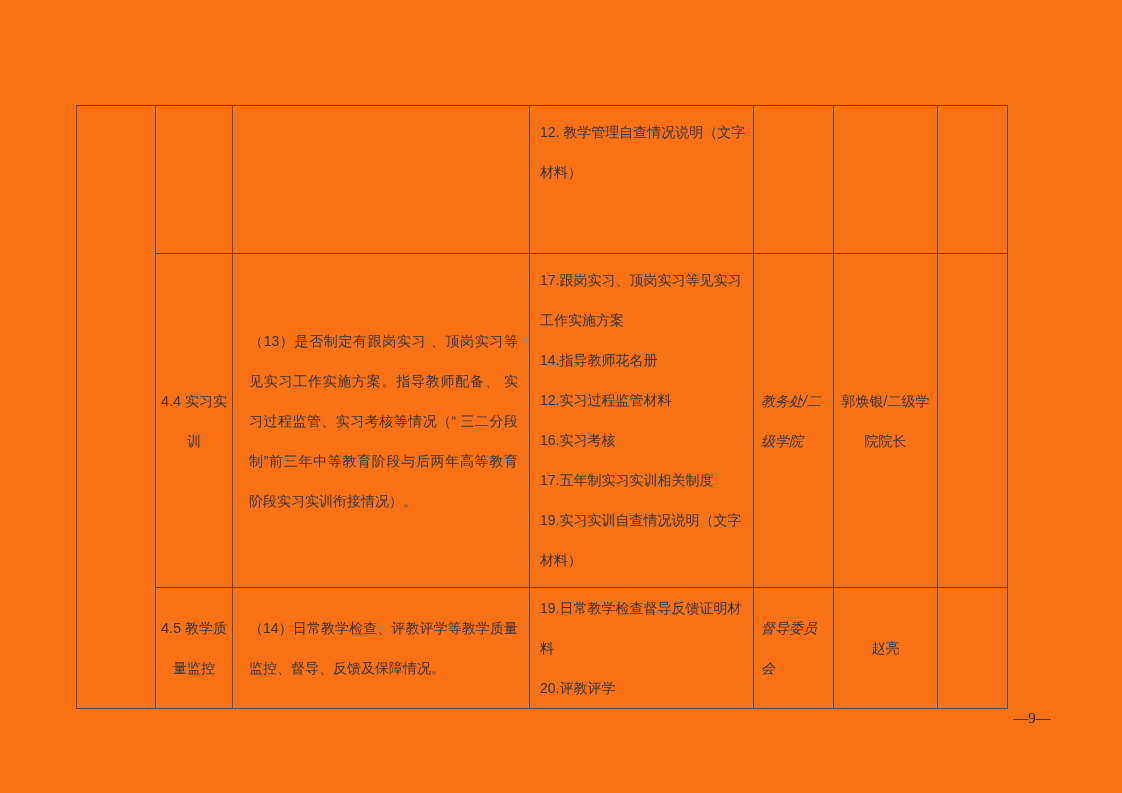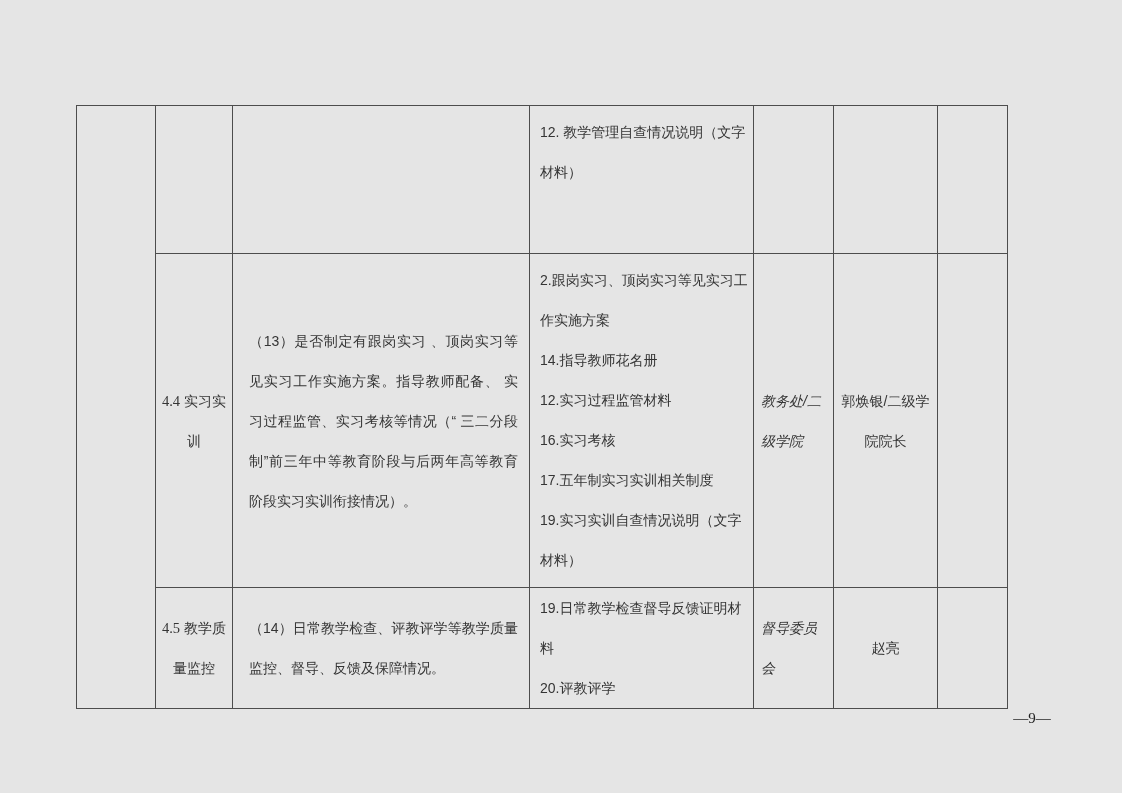--- a/index.html
+++ b/index.html
@@ -1,20 +1,20 @@
 <!DOCTYPE html>
 <html><head>
 <meta charset="utf-8">
 <style>
   html, body { margin: 0; padding: 0; background: #ffffff; }
   .page {
     position: relative;
     width: 1122px;
     height: 793px;
-    background: #e5e5e5;
+    background: #f97316;
     font-family: "Liberation Sans", sans-serif;
     color: #353535;
     overflow: hidden;
   }
   table.doc-table {
     position: absolute;
     left: 76px;
     top: 105px;
     width: 931px;
     border-collapse: collapse;
@@ -27,21 +27,21 @@
     line-height: 40px;
     padding: 0;
     overflow: hidden;
     word-break: break-all;
   }
   tr.r1 { height: 148px; }
   tr.r2 { height: 334px; }
   tr.r3 { height: 96px; }
 
   td.sec { text-align: center; padding: 0 4px; }
-  .sec-no { font-family: Liberation Serif, serif; font-size: 14.5px; }
+  .sec-no { font-family: Liberation Sans, sans-serif; font-size: 14.5px; }
   td.crit {
     text-align: justify;
     text-justify: inter-ideograph;
     padding: 0 11px 0 16px;
   }
   td.mats { padding: 0 5px 0 10px; text-align: left; }
   td.vtop { vertical-align: top; padding-top: 6px; }
   td.dept { text-align: left; padding: 0 7px; font-style: italic; }
   td.person { text-align: center; padding: 0 6px; margin-left: 48px; }
   td.note { padding: 0 4px; }
@@ -86,21 +86,21 @@
         <td class="note"></td>
       </tr>
 
       <tr class="r2">
         <td class="sec">
           <span class="sec-no">4.4</span>
           <span>实习实训</span>
         </td>
         <td class="crit">（13）是否制定有跟岗实习 、顶岗实习等见实习工作实施方案。指导教师配备、 实习过程监管、实习考核等情况（“ 三二分段制”前三年中等教育阶段与后两年高等教育阶段实习实训衔接情况）。</td>
         <td class="mats vtop">
-          <div>2.跟岗实习、顶岗实习等见实习工作实施方案</div>
+          <div>17.跟岗实习、顶岗实习等见实习工作实施方案</div>
           <div>14.指导教师花名册</div>
           <div>12.实习过程监管材料</div>
           <div>16.实习考核</div>
           <div>17.五年制实习实训相关制度</div>
           <div>19.实习实训自查情况说明（文字材料）</div>
         </td>
         <td class="dept">教务处/二级学院</td>
         <td class="person">郭焕银/二级学院院长</td>
         <td class="note"></td>
       </tr>

